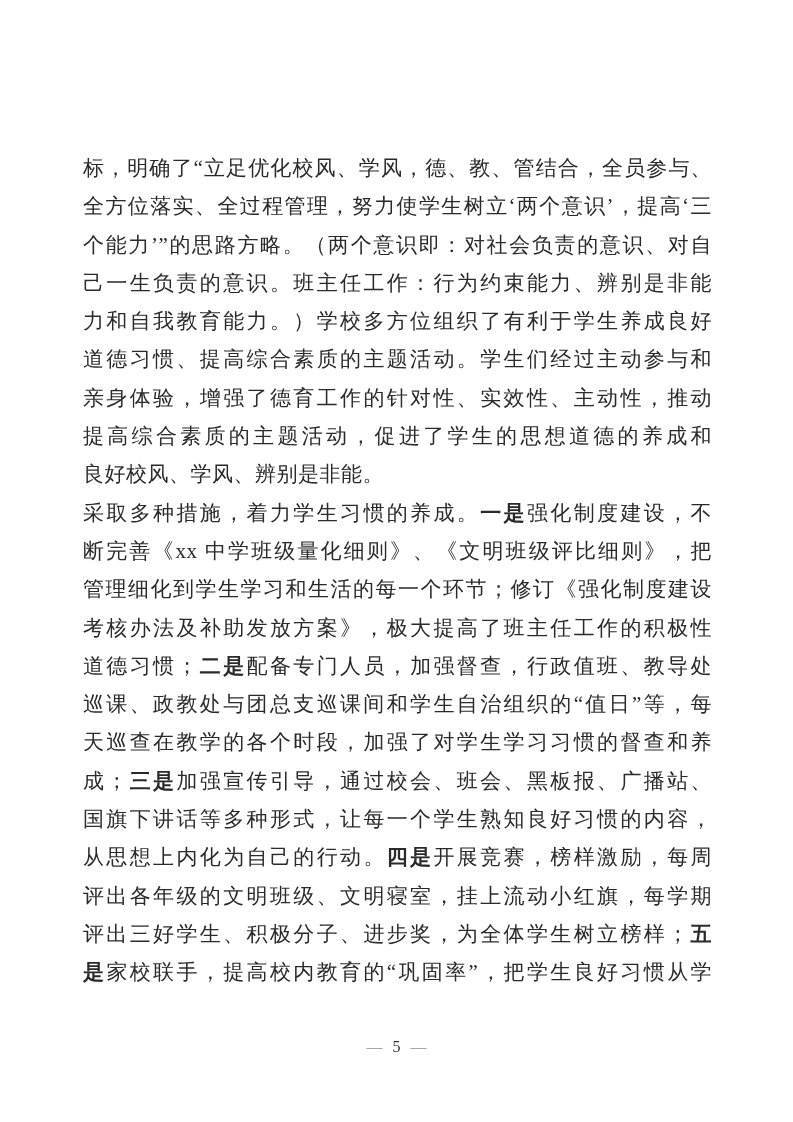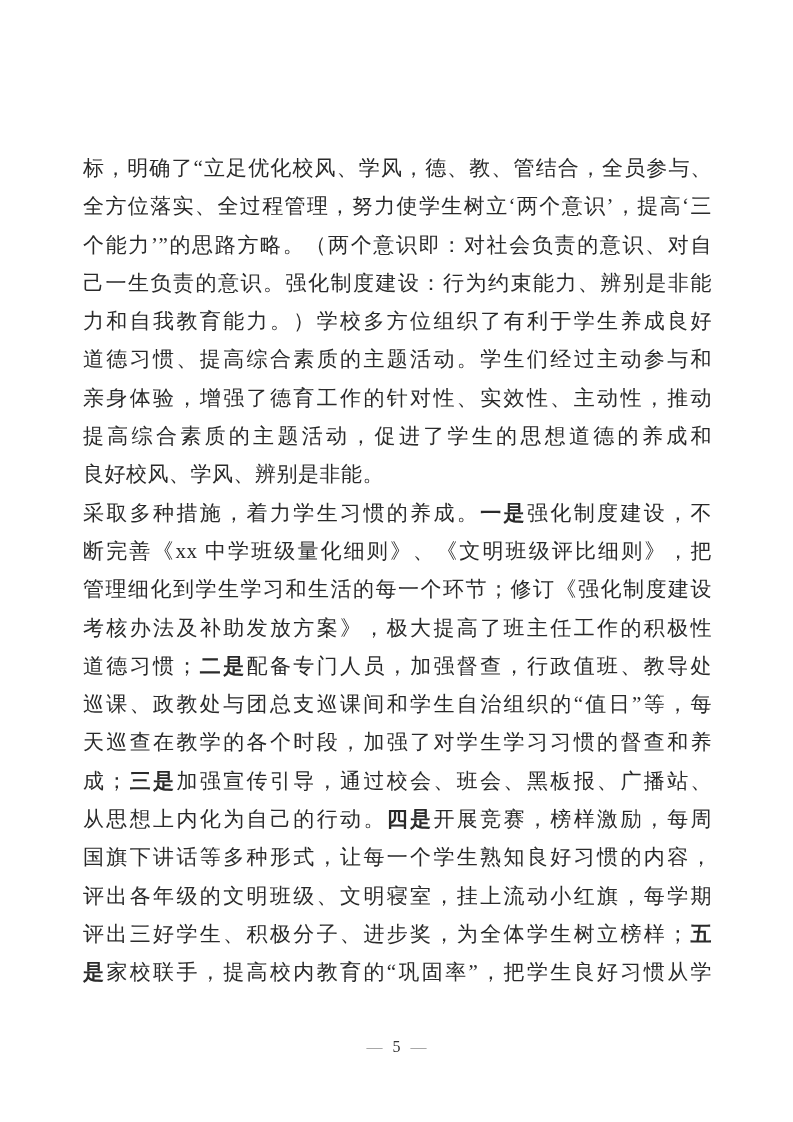--- a/index.html
+++ b/index.html
@@ -59,36 +59,36 @@
   }
 </style>
 </head>
 <body>
 
 <div class="page">
   <div class="text-block" id="doc-lines">
       <div class="line"><span>标，明确了“立足优化校风、学风，德、教、管结合，全员参与、</span></div>
       <div class="line"><span>全方位落实、全过程管理，努力使学生树立‘两个意识’，提高‘三</span></div>
       <div class="line"><span>个能力’”的思路方略。（两个意识即：对社会负责的意识、对自</span></div>
-      <div class="line"><span>己一生负责的意识。强化制度建设：行为约束能力、辨别是非能</span></div>
+      <div class="line"><span>己一生负责的意识。班主任工作：行为约束能力、辨别是非能</span></div>
       <div class="line"><span>力和自我教育能力。）学校多方位组织了有利于学生养成良好</span></div>
       <div class="line"><span>道德习惯、提高综合素质的主题活动。学生们经过主动参与和</span></div>
       <div class="line"><span>亲身体验，增强了德育工作的针对性、实效性、主动性，推动</span></div>
       <div class="line"><span>提高综合素质的主题活动，促进了学生的思想道德的养成和</span></div>
       <div class="line para-end"><span>良好校风、学风、辨别是非能。</span></div>
       <div class="line"><span>采取多种措施，着力学生习惯的养成。</span><span class="bold">一是</span><span>强化制度建设，不</span></div>
       <div class="line"><span>断完善《xx 中学班级量化细则》、《文明班级评比细则》，把</span></div>
       <div class="line"><span>管理细化到学生学习和生活的每一个环节；修订《强化制度建设</span></div>
       <div class="line"><span>考核办法及补助发放方案》，极大提高了班主任工作的积极性</span></div>
       <div class="line"><span>道德习惯；</span><span class="bold">二是</span><span>配备专门人员，加强督查，行政值班、教导处</span></div>
       <div class="line"><span>巡课、政教处与团总支巡课间和学生自治组织的“值日”等，每</span></div>
       <div class="line"><span>天巡查在教学的各个时段，加强了对学生学习习惯的督查和养</span></div>
       <div class="line"><span>成；</span><span class="bold">三是</span><span>加强宣传引导，通过校会、班会、黑板报、广播站、</span></div>
+      <div class="line"><span>国旗下讲话等多种形式，让每一个学生熟知良好习惯的内容，</span></div>
       <div class="line"><span>从思想上内化为自己的行动。</span><span class="bold">四是</span><span>开展竞赛，榜样激励，每周</span></div>
-      <div class="line"><span>国旗下讲话等多种形式，让每一个学生熟知良好习惯的内容，</span></div>
       <div class="line"><span>评出各年级的文明班级、文明寝室，挂上流动小红旗，每学期</span></div>
       <div class="line"><span>评出三好学生、积极分子、进步奖，为全体学生树立榜样；</span><span class="bold">五</span></div>
       <div class="line"><span class="bold">是</span><span>家校联手，提高校内教育的“巩固率”，把学生良好习惯从学</span></div>
     </div>
   <div class="page-number">
     <span class="dash" style="color: rgb(154, 154, 154);">—</span><span class="num" style="color: rgb(51, 51, 51);">5</span><span class="dash" style="color: rgb(154, 154, 154);">—</span>
   </div>
 </div>
 
 </body></html>

